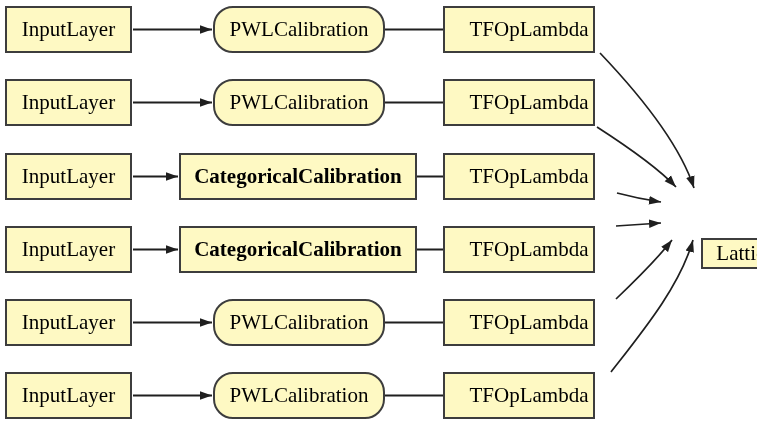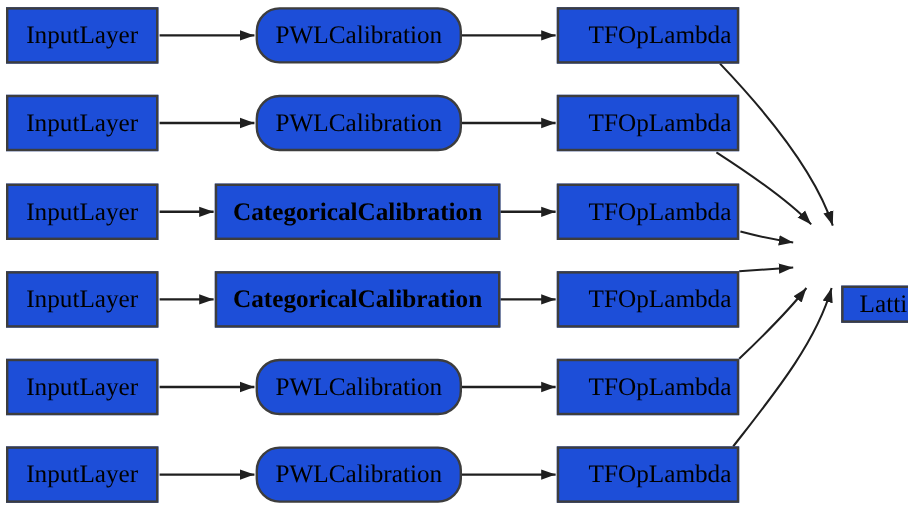--- a/index.html
+++ b/index.html
@@ -21,32 +21,32 @@
     left: 0;
     top: 0;
     width: 757px;
     height: 427px;
   }
   .node {
     position: absolute;
     height: 47px;
     box-sizing: border-box;
     border: 2px solid #3d3d3d;
-    background: #1d4ed8;
+    background: #fef9c3;
     display: flex;
     align-items: center;
     justify-content: center;
     font-size: 21px;
     line-height: 1;
     white-space: nowrap;
   }
   .col-input { left: 5px;   width: 127px; }
   .col-pwl   { left: 213px; width: 172px; border-radius: 20px; }
   .col-cat   { left: 179px; width: 238px; font-weight: bold; }
-  .col-tfop  { left: 464px; width: 152px; padding-left: 20px; }
+  .col-tfop  { left: 443px; width: 152px; padding-left: 20px; }
   .r0 { top: 6px; }
   .r1 { top: 79px; }
   .r2 { top: 153px; }
   .r3 { top: 226px; }
   .r4 { top: 299px; }
   .r5 { top: 372px; }
   .node-lattice {
     left: 701px;
     top: 190px;
     width: 89px;

